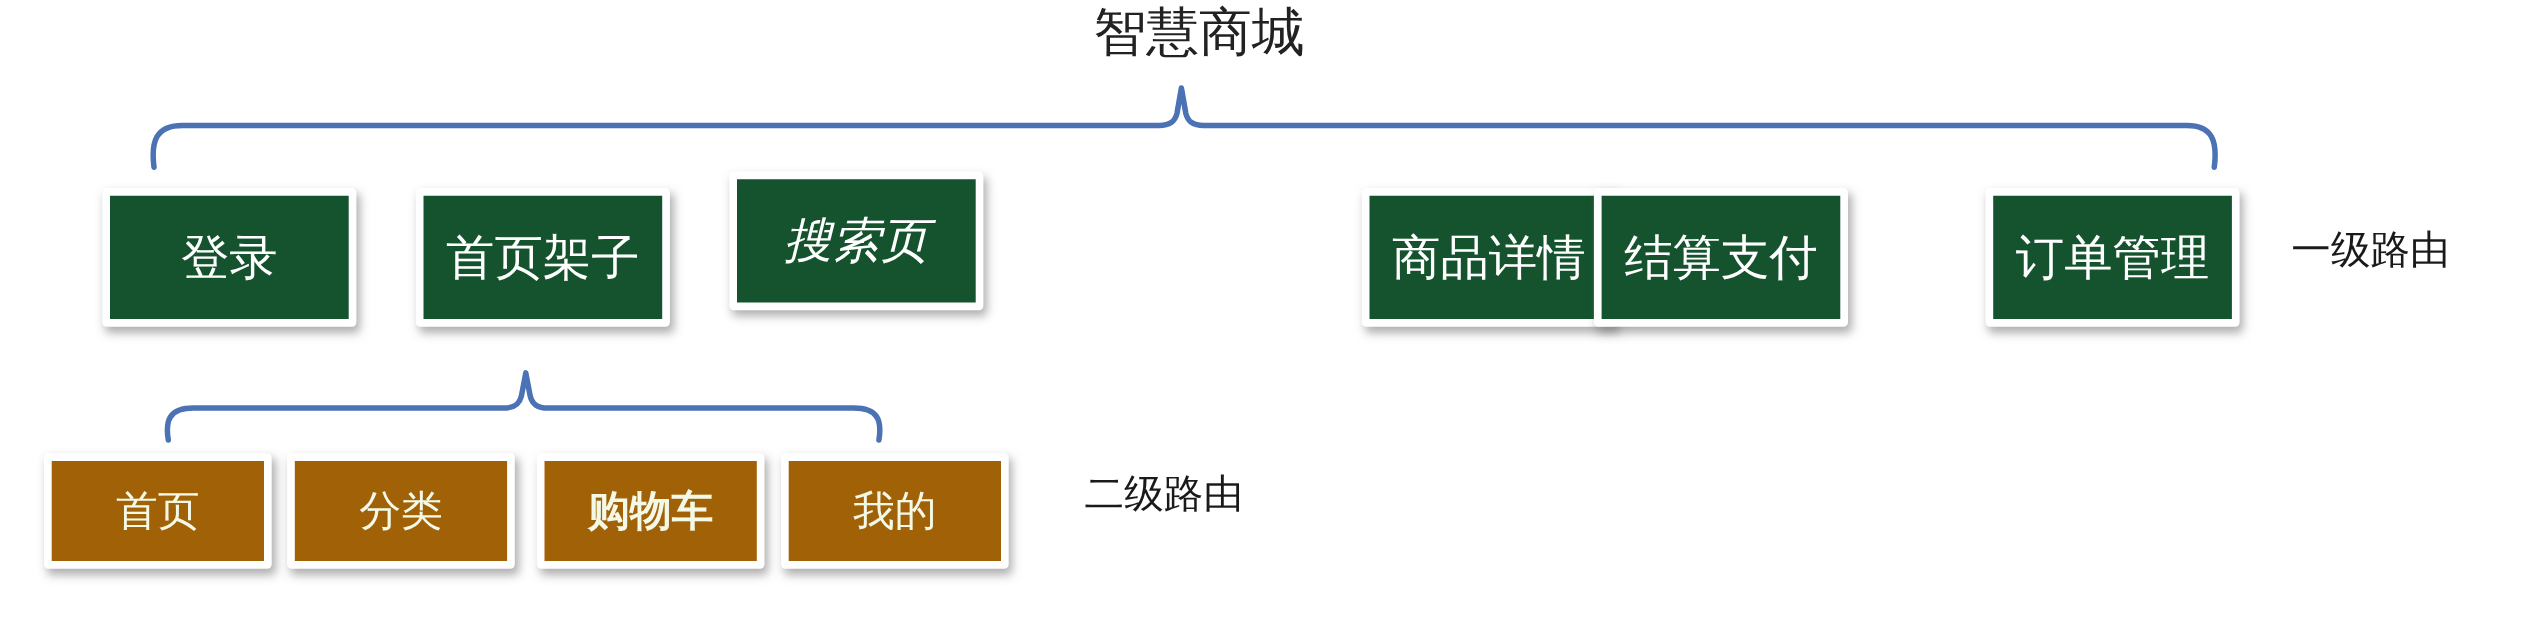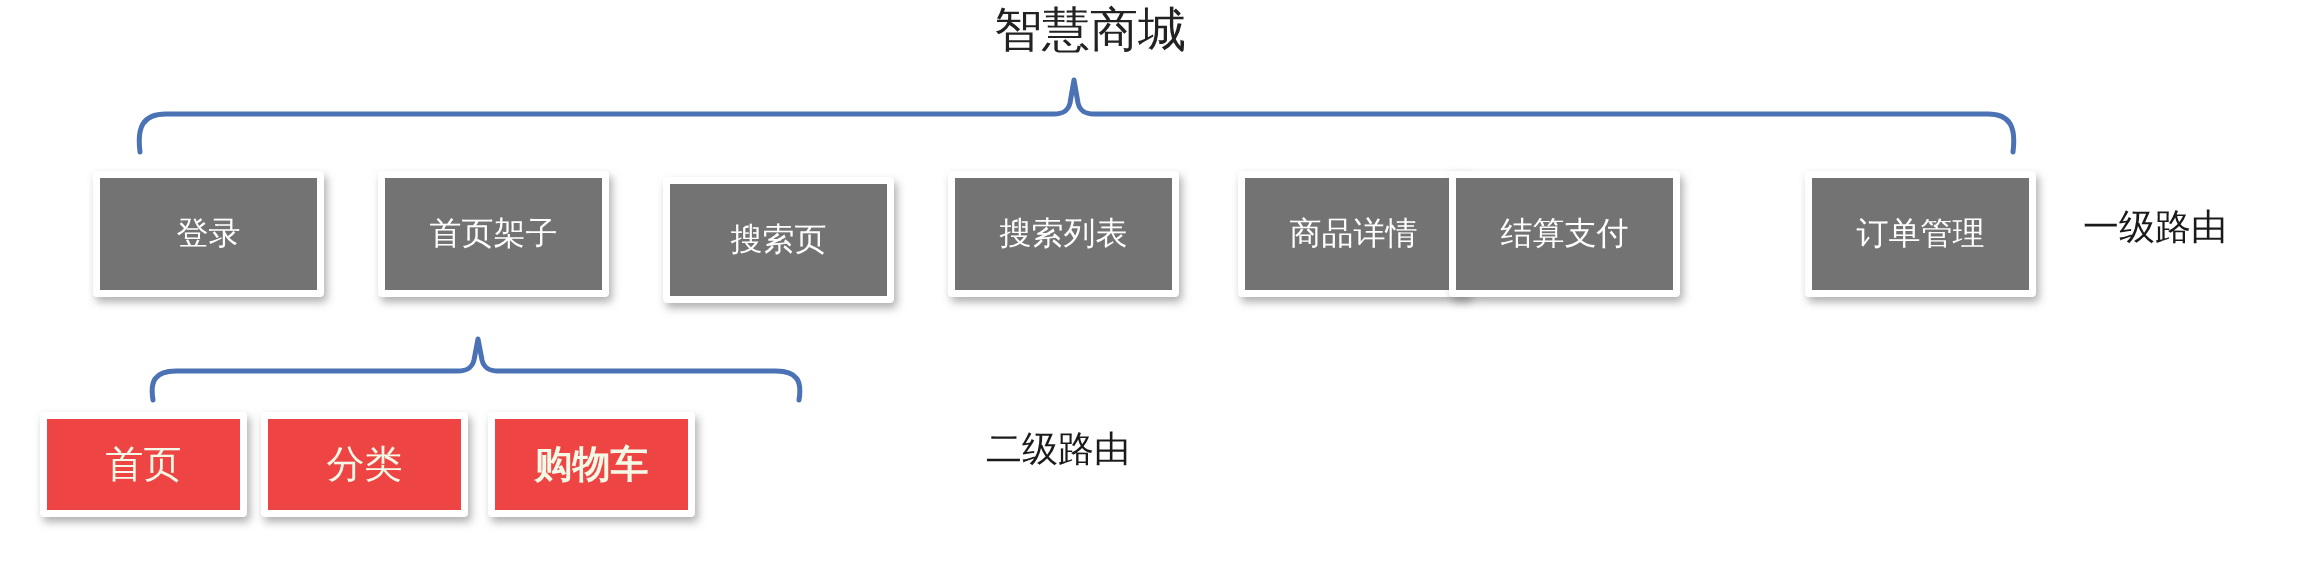--- a/index.html
+++ b/index.html
@@ -39,28 +39,28 @@
     align-items: center;
     justify-content: center;
     border: 7px solid #ffffff;
     border-radius: 4px;
     box-shadow: 3px 5px 9px rgba(110, 110, 110, 0.55);
     white-space: nowrap;
   }
   .box.blue {
     width: 217px;
     height: 112px;
-    background: #737373;
+    background: #14532d;
     color: #ffffff;
-    font-size: 32px;
+    font-size: 44px;
   }
   .box.green {
     width: 193px;
     height: 91px;
-    background: #ef4444;
+    background: #a16207;
     color: #f3f9e6;
     font-size: 38px;
   }
   .side-label {
     position: absolute;
     font-size: 36px;
     color: #1a1a1a;
     white-space: nowrap;
   }
 </style>
@@ -71,27 +71,27 @@
 
   <div class="title">智慧商城</div>
 
   <svg class="braces" viewBox="0 0 2297 565" xmlns="http://www.w3.org/2000/svg">
     <path d="M 140 152 C 137 128 142 114 166 114 L 1054 114 C 1063 114 1068 111 1070 103 L 1074 80 L 1078 103 C 1080 111 1085 114 1094 114 L 1988 114 C 2011 114 2016 128 2013 152" fill="none" stroke="#4a72b4" stroke-width="5" stroke-linecap="round" stroke-linejoin="round"></path>
     <path d="M 153 400 C 150 382 154 371 176 371 L 458 371 C 467 371 472 368 474 360 L 478 339 L 482 360 C 484 368 489 371 498 371 L 776 371 C 798 371 802 382 799 400" fill="none" stroke="#4a72b4" stroke-width="5" stroke-linecap="round" stroke-linejoin="round"></path>
   </svg>
 
   <div class="box blue" style="left:93px;  top:171px;">登录</div>
   <div class="box blue" style="left:378px; top:171px;">首页架子</div>
-  <div class="box blue" style="left:663px; top:177px;">搜索页</div>
-  <div class="box blue" style="left:948px; top:171px;">搜索列表</div>
+  <div class="box blue" style="left:663px; top:156px;font-style:italic;">搜索页</div>
   <div class="box blue" style="left:1238px;top:171px;">商品详情</div>
   <div class="box blue" style="left:1449px;top:171px;">结算支付</div>
   <div class="box blue" style="left:1805px;top:171px;">订单管理</div>
 
   <div class="side-label" style="left:2083px; top:203px;">一级路由</div>
 
   <div class="box green" style="left:40px;  top:412px;">首页</div>
   <div class="box green" style="left:261px; top:412px;">分类</div>
   <div class="box green" style="left:488px; top:412px;font-weight:bold;">购物车</div>
+  <div class="box green" style="left:710px; top:412px;">我的</div>
 
   <div class="side-label" style="left:957px; top:425px;margin-left:29px;">二级路由</div>
 
 </div>
 
 </body></html>

